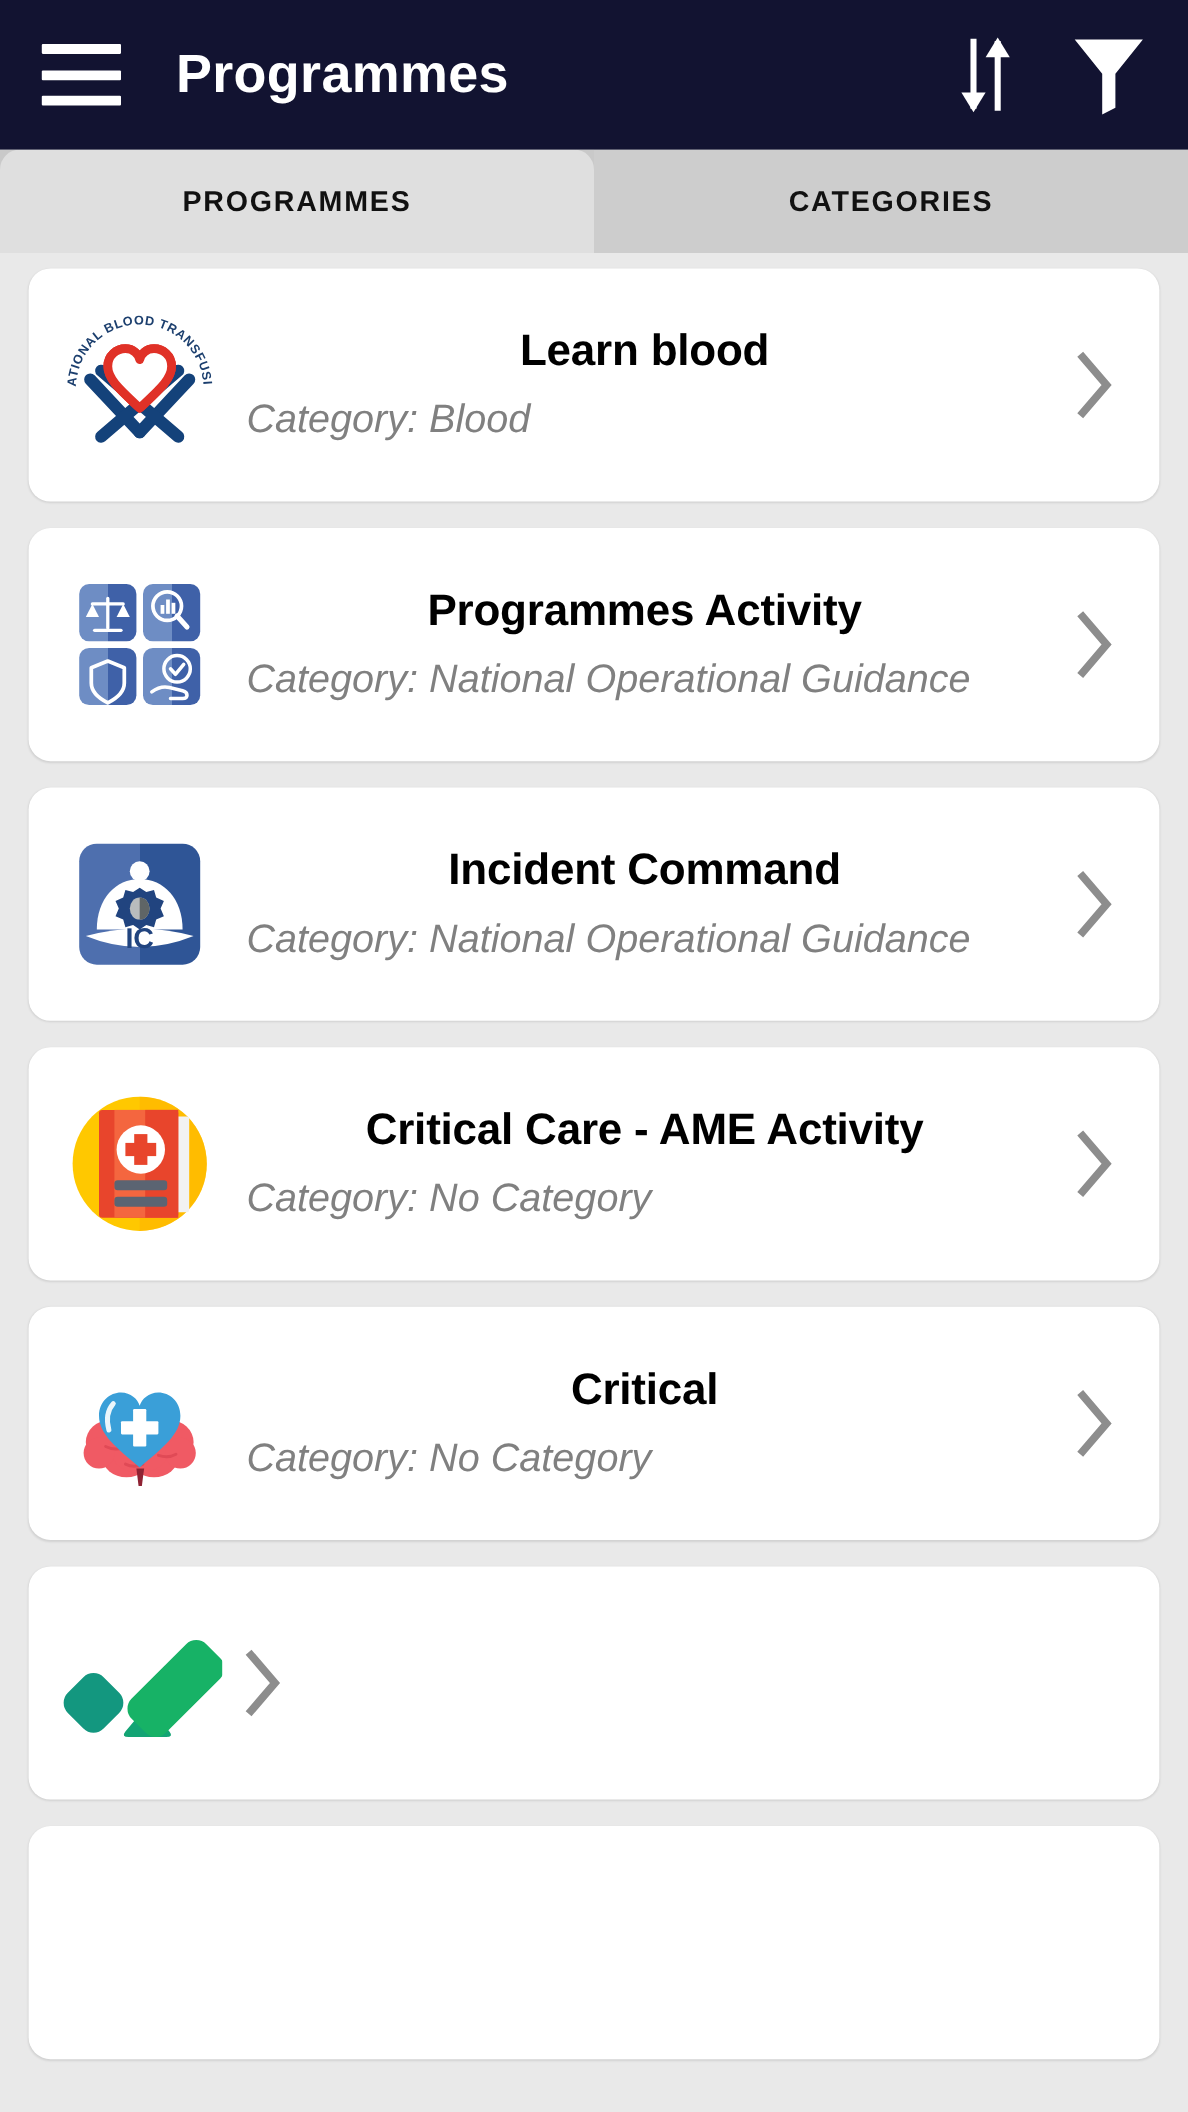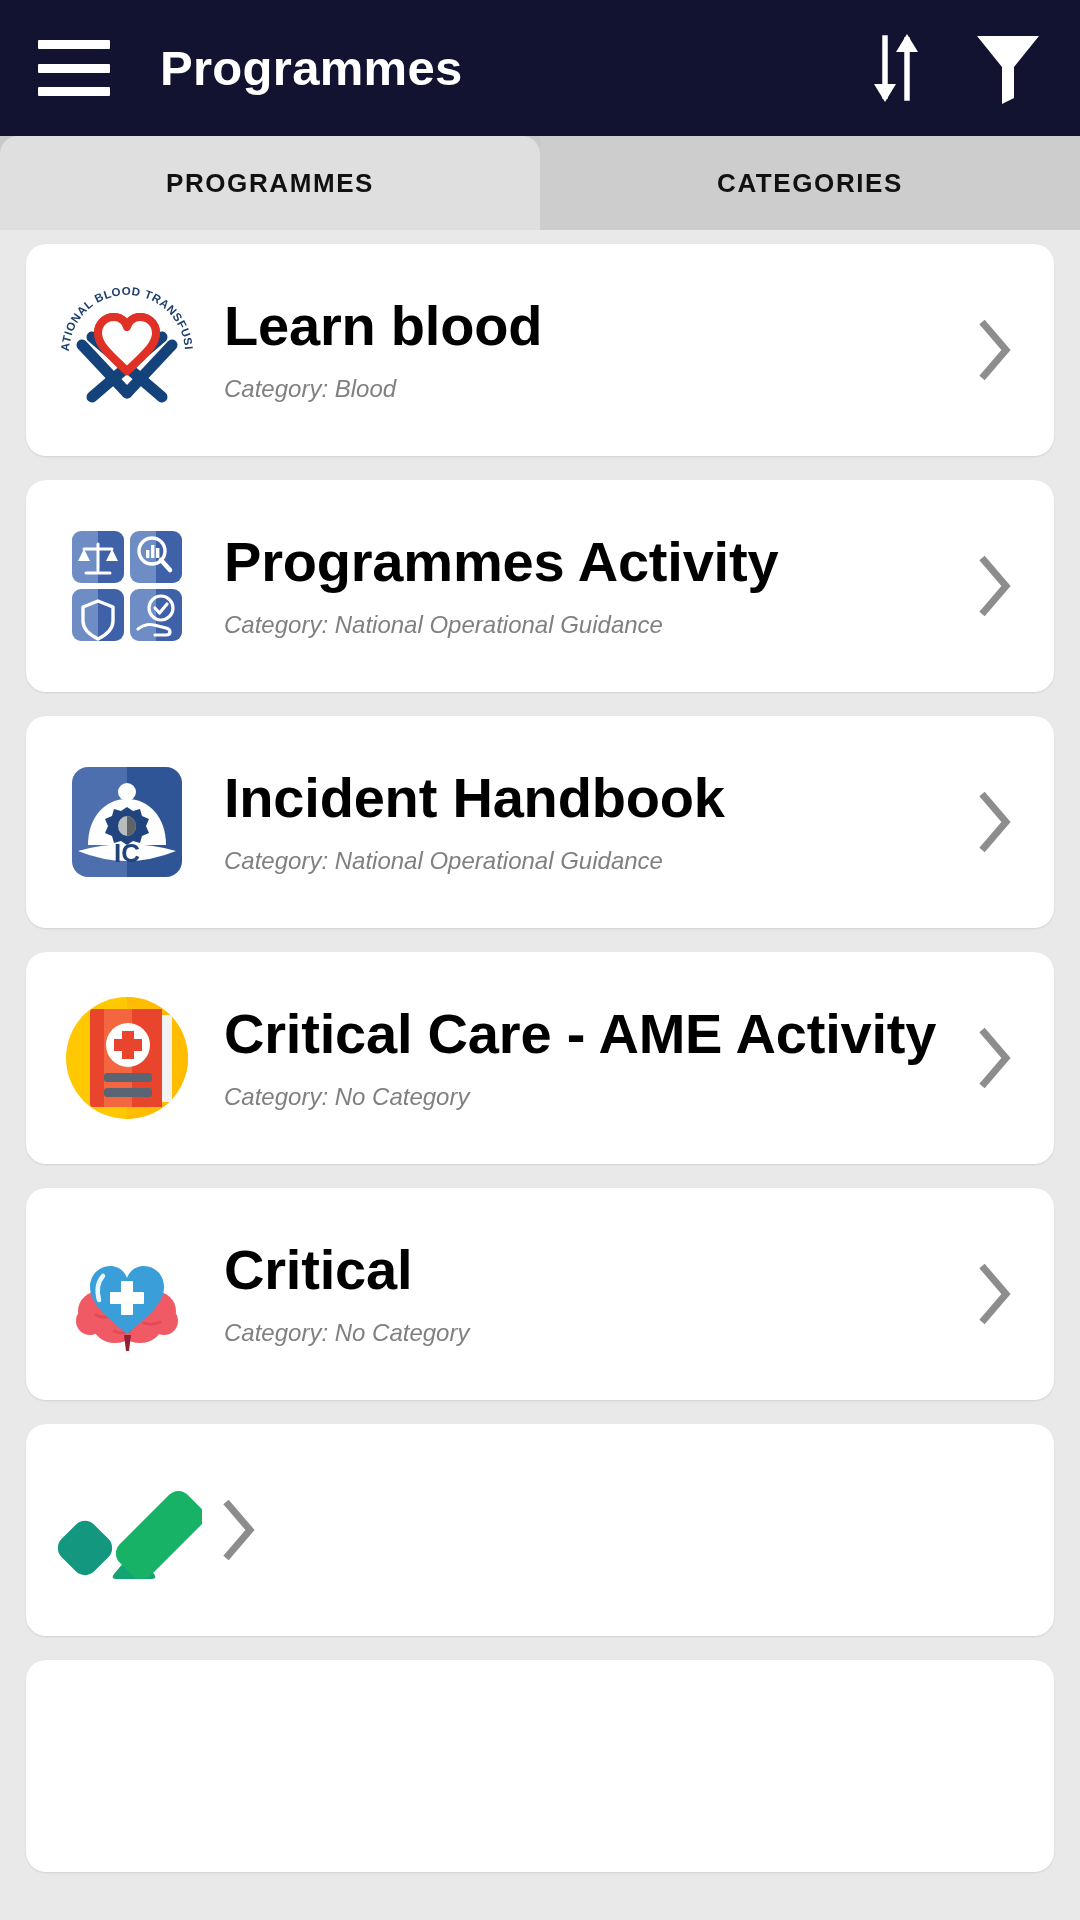--- a/index.html
+++ b/index.html
@@ -54,26 +54,27 @@
     display:flex; align-items:center;
     padding:0 26px 0 26px;
     box-shadow:0 1px 2px rgba(0,0,0,.10);
   }
   .card-icon{
     width:150px; height:150px; flex:0 0 150px;
     display:flex; align-items:center; justify-content:center;
   }
   .card-body{ flex:1; min-width:0; padding-left:22px; padding-right:10px; }
   .card-title{
-    font-size:56px; font-weight:bold; color:#000;
+    font-size:40px; font-weight:bold; color:#000;
     line-height:1.05; letter-spacing:-.2px;
     white-space:nowrap;
+    text-align:center;
   }
   .card-cat{
-    font-size:24px; font-style:italic; color:#808080;
+    font-size:36px; font-style:italic; color:#808080;
     margin-top:20px; white-space:nowrap;
   }
   .chev{ flex:0 0 70px; display:flex; align-items:center; justify-content:center; cursor:pointer; }
 
   svg{ display:block; }
 </style>
 </head>
 <body>
 
 <div class="appbar">
@@ -212,21 +213,21 @@
         <circle cx="75" cy="45" r="9" fill="#ffffff"></circle>
         <path d="M36 98 C36 70 53 52 75 52 C97 52 114 70 114 98 Z" fill="#ffffff"></path>
         <path d="M26 104 q49 -14 98 0 q-49 20 -98 0 Z" fill="#ffffff"></path>
         <polygon points="75,60 81,64 88,62 90,69 97,72 94,79 97,86 90,89 88,96 81,94 75,98 69,94 62,96 60,89 53,86 56,79 53,72 60,69 62,62 69,64" fill="#21447f"></polygon>
         <ellipse cx="75" cy="79" rx="9" ry="10" fill="#b9bcbd"></ellipse>
         <path d="M75 69 a9 10 0 0 1 0 20 Z" fill="#5f6566"></path>
         <text x="75" y="115" font-size="26" font-weight="bold" fill="#21447f" font-family="'Liberation Sans', sans-serif" text-anchor="middle">IC</text>
       </svg>
     </div>
     <div class="card-body">
-      <div class="card-title">Incident Handbook</div>
+      <div class="card-title">Incident Command</div>
       <div class="card-cat">Category: National Operational Guidance</div>
     </div>
     <div class="chev">
       <svg width="48" height="76" viewBox="0 0 48 76">
         <polyline points="13,10 37,38 13,66" fill="none" stroke="#8d8d8d" stroke-width="7"></polyline>
       </svg>
     </div>
   </div>
 
   <div class="card">

